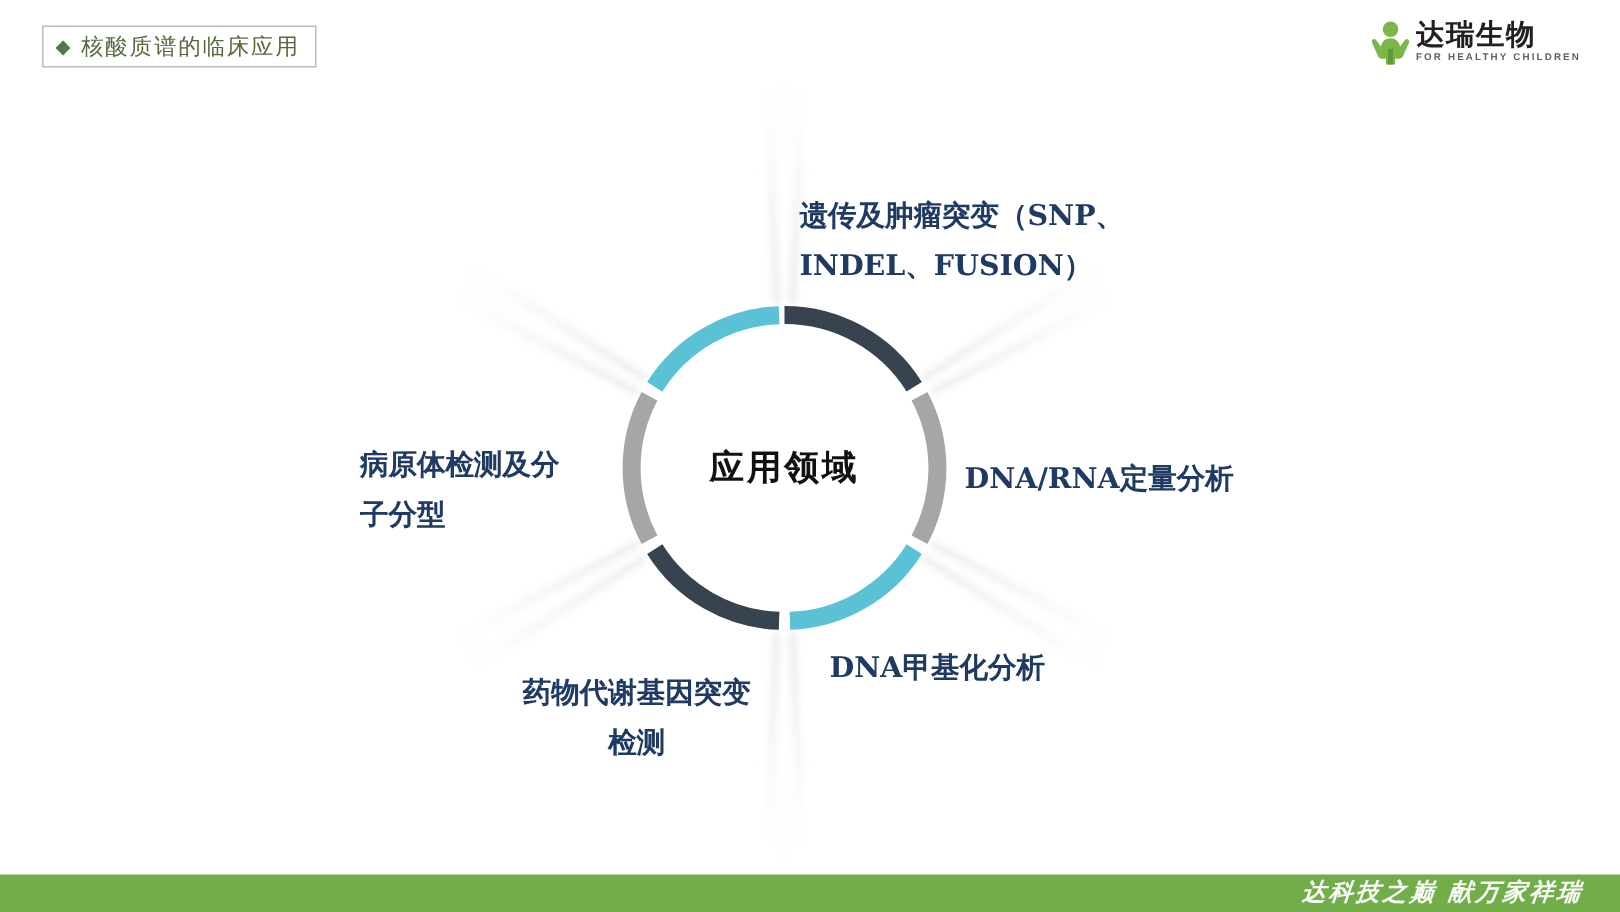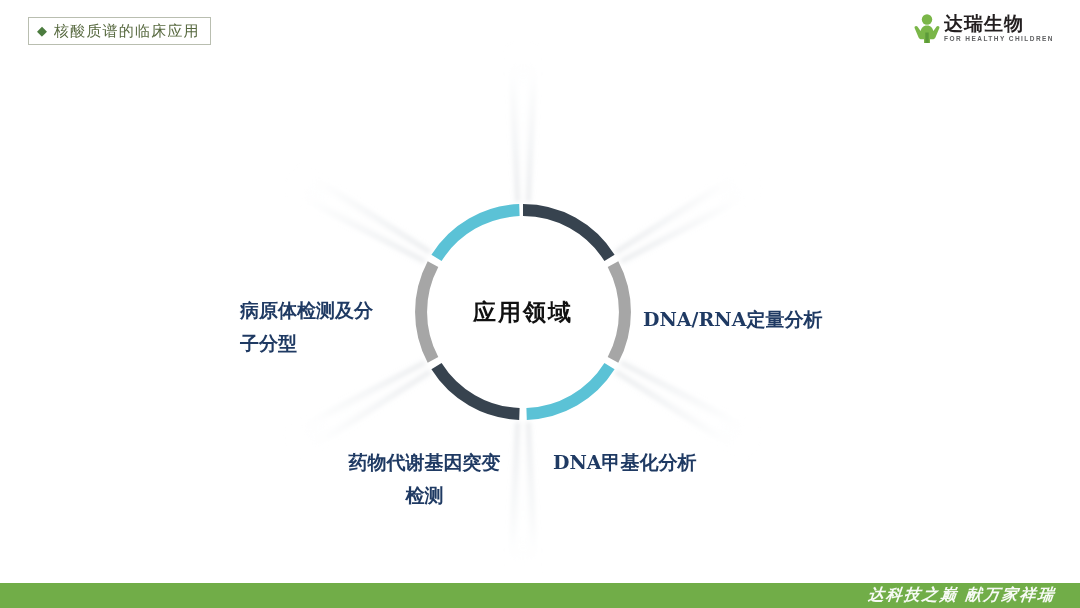--- a/index.html
+++ b/index.html
@@ -127,21 +127,21 @@
     font-weight: bold;
     color: #1f3a63;
     line-height: 1.72;
     white-space: pre-line;
   }
   .node-tl { left: 310px; top: 128px; width: 210px; text-align: left; }
   .node-tr { left: 533px; top: 128px; width: 270px; text-align: left; }
   .node-l  { left: 240px; top: 294px; width: 190px; text-align: left; }
   .node-r  { left: 643px; top: 303px; width: 240px; text-align: left; }
   .node-bl { left: 322px; top: 446px; width: 205px; text-align: center; }
-  .node-br { left: 553px; top: 446px; width: 220px; text-align: left; }
+  .node-br { left: 553px; top: 429px; width: 220px; text-align: left; }
 
   
   .footer-bar {
     position: absolute;
     left: 0;
     bottom: 0;
     width: 1080px;
     height: 25px;
     background: #71ad48;
   }
@@ -240,20 +240,22 @@
         <path d="M 90.0 -47.9 A 102 102 0 0 1 90.0 47.9" stroke="#a6a6a6"></path>
         <path d="M 86.5 54.1 A 102 102 0 0 1 3.6 101.9" stroke="#5bc2d6"></path>
         <path d="M -3.6 101.9 A 102 102 0 0 1 -86.5 54.1" stroke="#37434f"></path>
         <path d="M -90.0 47.9 A 102 102 0 0 1 -90.0 -47.9" stroke="#a6a6a6"></path>
         <path d="M -86.5 -54.1 A 102 102 0 0 1 -3.6 -101.9" stroke="#5bc2d6"></path>
       </g>
     </svg>
 
     <div class="center-label">应用领域</div>
 
+    <div class="node-label node-tr">遗传及肿瘤突变（SNP、
+INDEL、FUSION）</div>
     <div class="node-label node-r">DNA/RNA定量分析</div>
     <div class="node-label node-l">病原体检测及分
 子分型</div>
     <div class="node-label node-bl">药物代谢基因突变
 检测</div>
     <div class="node-label node-br">DNA甲基化分析</div>
   </div>
 
   <div class="footer-bar">
     <span class="footer-slogan">达科技之巅  献万家祥瑞</span>

